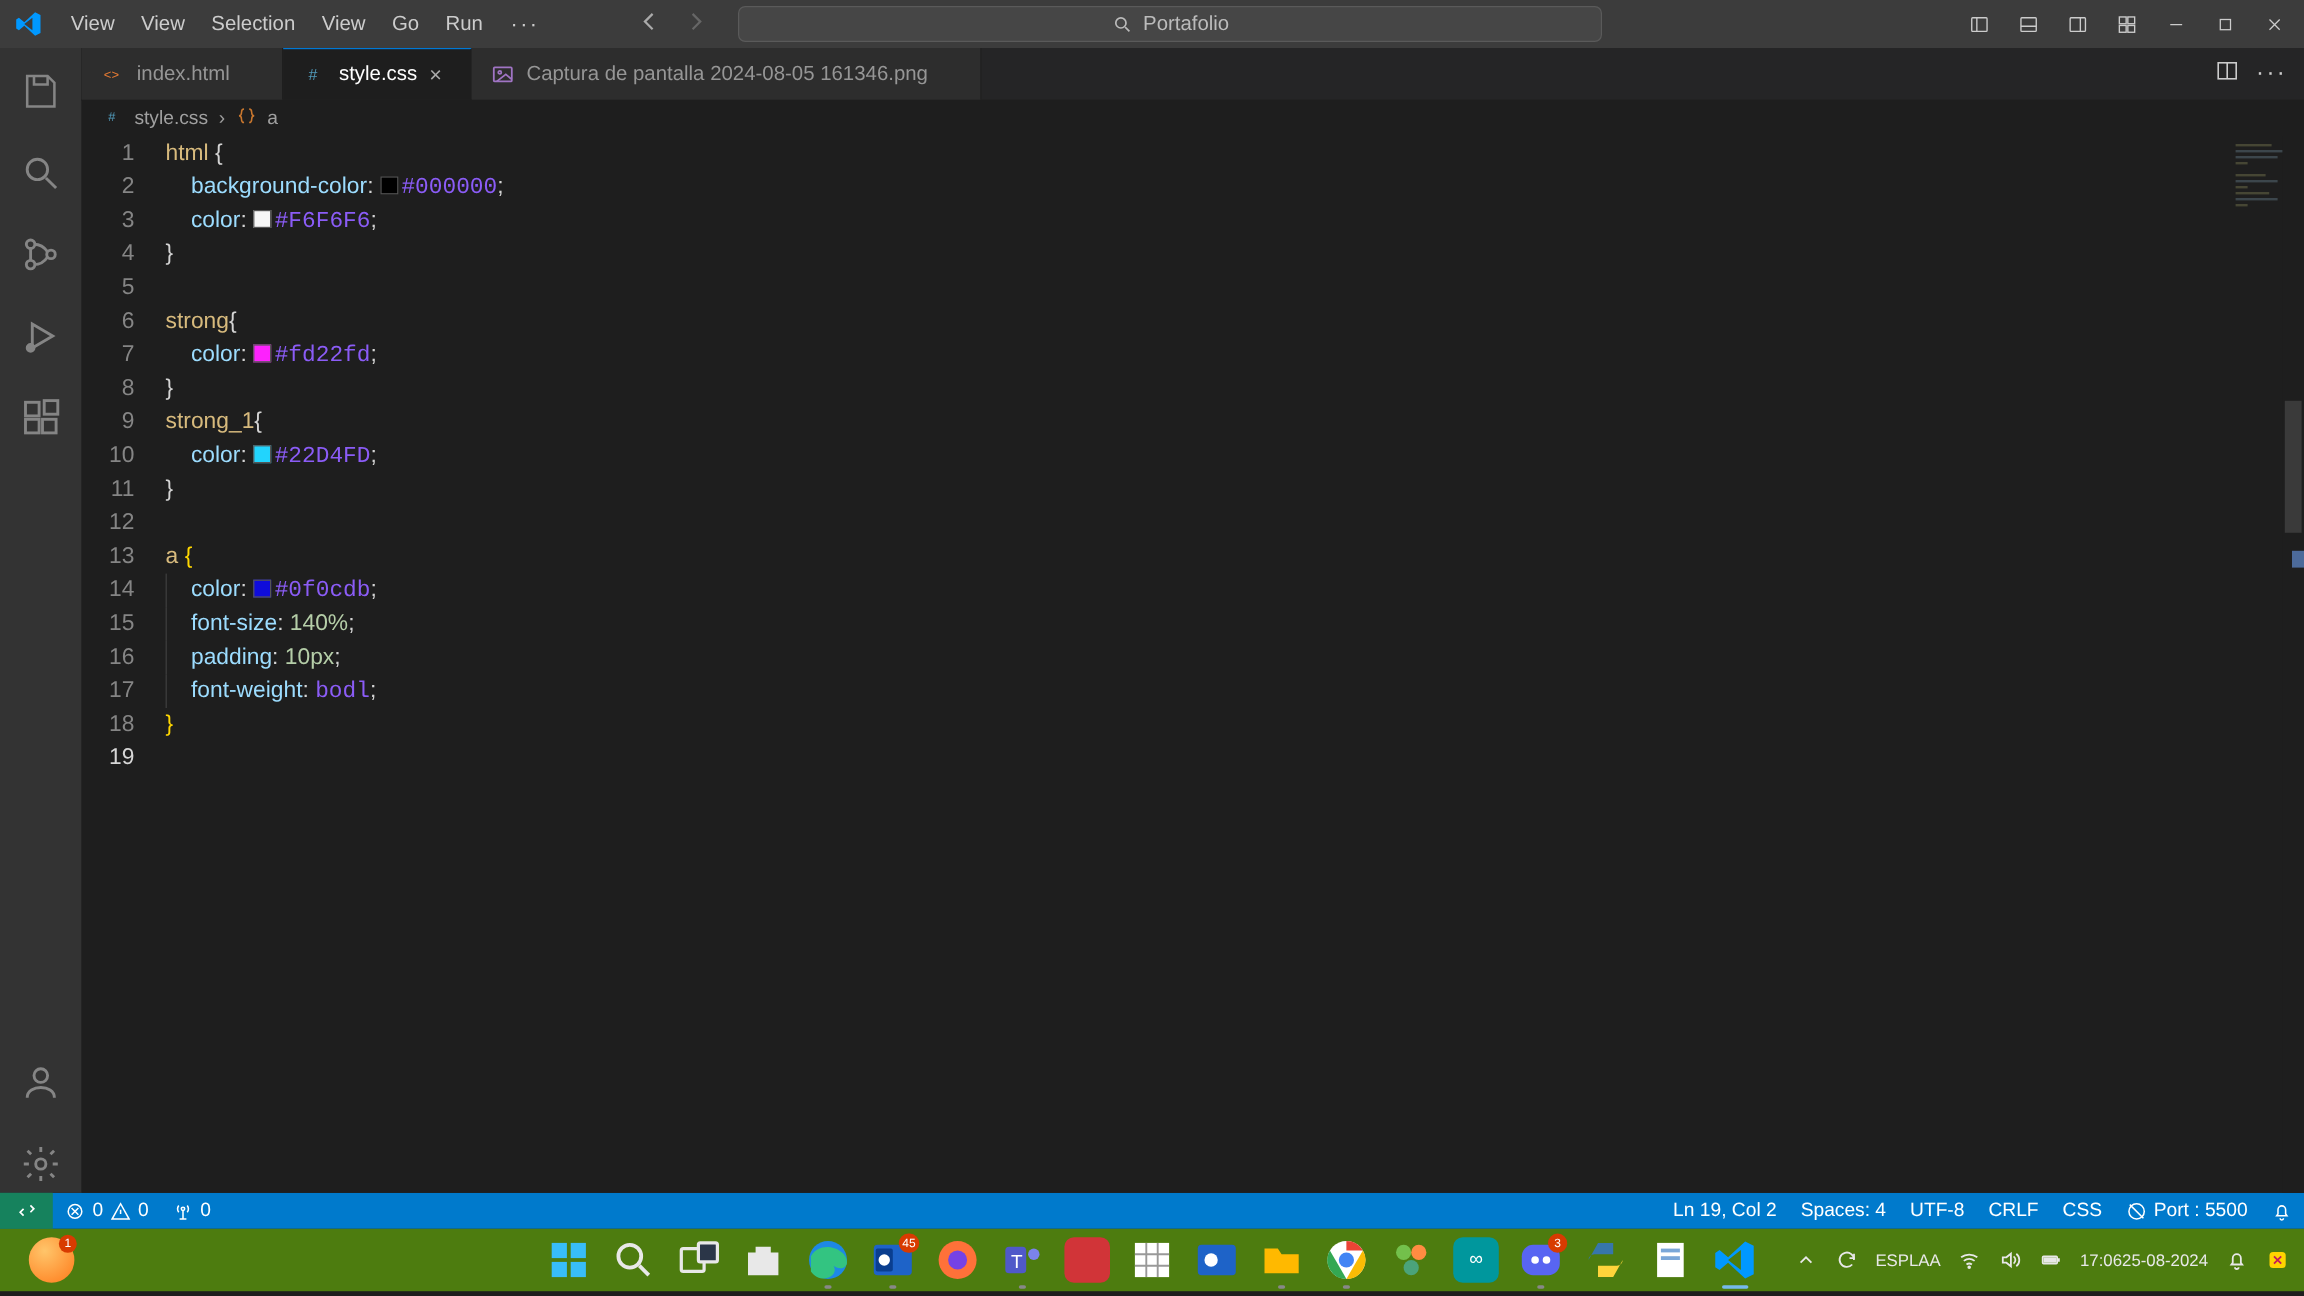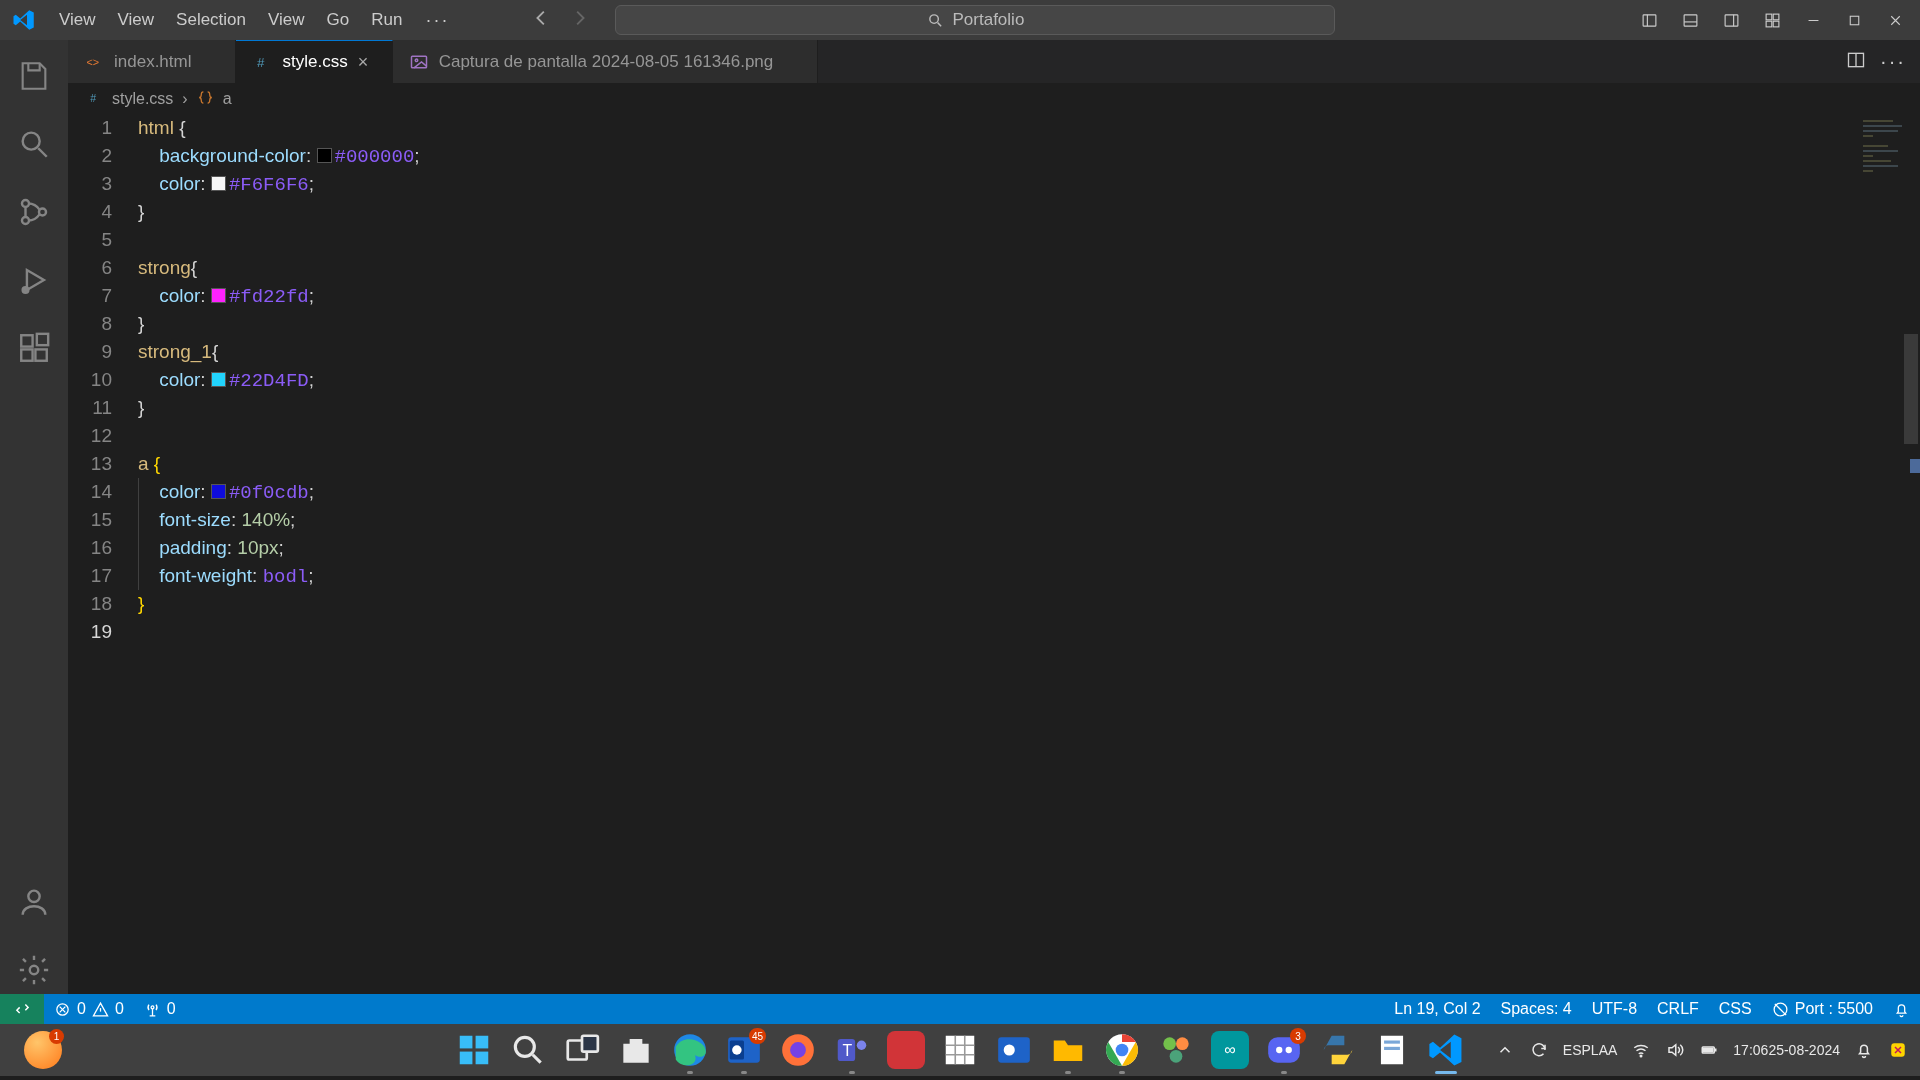--- a/index.html
+++ b/index.html
@@ -75,21 +75,21 @@
 .overview-mark { position: absolute; right: 0; top: 345px; width: 10px; height: 14px; background: #4c6a9a; }
 
 
 .statusbar { height: 30px; background: #007acc; color: #fff; display: flex; align-items: center; font-size: 16px; }
 .status-remote { width: 44px; height: 100%; background: #16825d; display: flex; align-items: center; justify-content: center; }
 .status-item { padding: 0 10px; display: flex; align-items: center; gap: 6px; height: 100%; }
 .status-spacer { flex: 1; }
 .statusbar svg { width: 17px; height: 17px; }
 
 
-.taskbar { height: 52px; background: #404040; display: flex; align-items: center; position: relative; }
+.taskbar { height: 52px; background: #4d7c0f; display: flex; align-items: center; position: relative; }
 .taskbar .orange-blob { position: absolute; left: 24px; width: 38px; height: 38px; border-radius: 50%; background: radial-gradient(circle at 35% 30%, #ffc56a, #ff7a1a); }
 .taskbar .orange-blob::after { content: attr(data-badge); position: absolute; top: -2px; right: -2px; background: #d83b01; color: #fff; font-size: 10px; width: 15px; height: 15px; border-radius: 50%; display: flex; align-items: center; justify-content: center; }
 .taskbar-center { margin: 0 auto; display: flex; gap: 16px; }
 .task-icon { width: 38px; height: 38px; border-radius: 6px; display: flex; align-items: center; justify-content: center; position: relative; font-size: 22px; }
 .task-icon .badge { position: absolute; top: -3px; right: -3px; background: #d83b01; color: #fff; font-size: 10px; min-width: 16px; height: 16px; padding: 0 3px; border-radius: 8px; display: flex; align-items: center; justify-content: center; }
 .task-icon.active-app::after { content: ""; position: absolute; bottom: -5px; left: 8px; right: 8px; height: 3px; border-radius: 2px; background: #76b9ed; }
 .task-icon.open-app::after  { content: ""; position: absolute; bottom: -5px; left: 16px; right: 16px; height: 3px; border-radius: 2px; background: #888; }
 .taskbar-right { position: absolute; right: 12px; display: flex; align-items: center; gap: 14px; color: #e8e8e8; font-size: 14px; }
 .taskbar-right .stack { display: flex; flex-direction: row; align-items: center; line-height: 16px; justify-content: space-between; }
 .tray-ico { width: 20px; height: 20px; display: flex; align-items: center; justify-content: center; }

